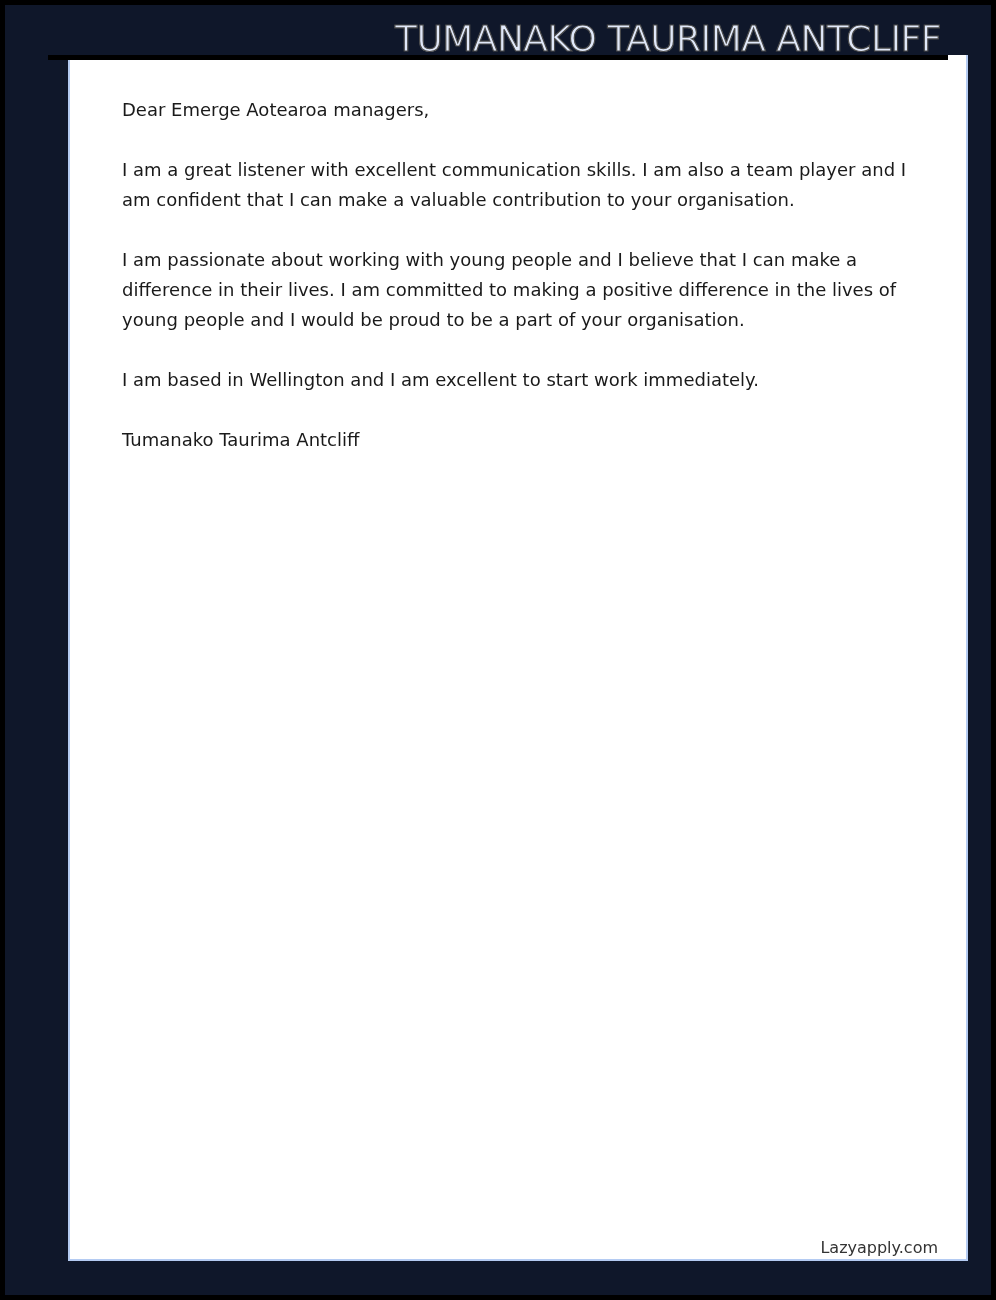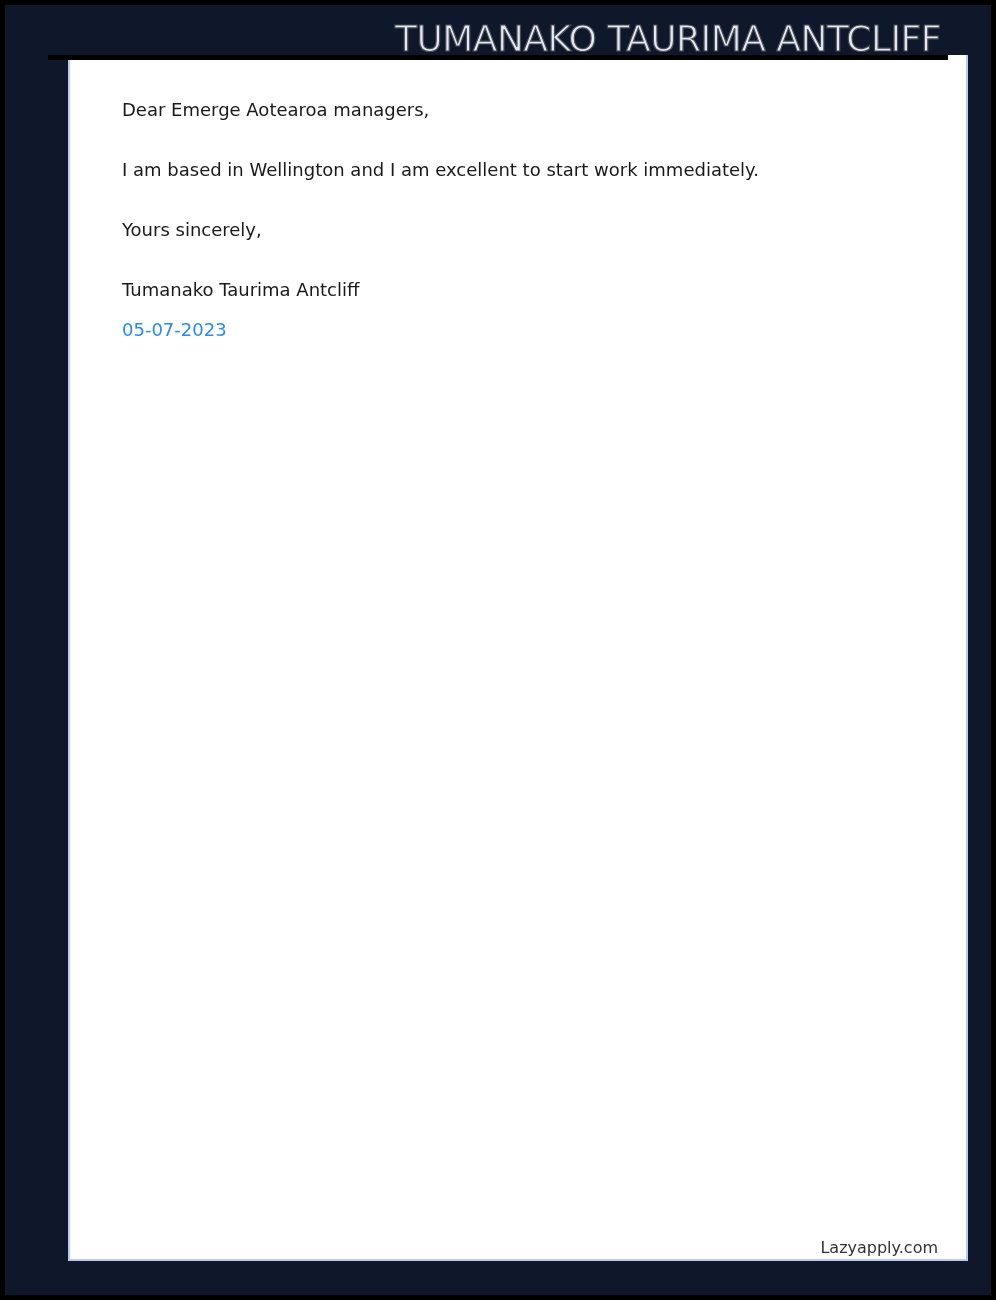--- a/index.html
+++ b/index.html
@@ -61,21 +61,21 @@
   }
 </style>
 </head>
 <body>
 
 <div class="page">
   <div class="header-name">TUMANAKO TAURIMA ANTCLIFF</div>
   <div class="paper">
     <div class="letter">
       <p>Dear Emerge Aotearoa managers,</p>
+      <p>I am a great listener with excellent communication skills. I am also a team player and I am confident that I can make a valuable contribution to your organisation.</p>
+      <p>I am passionate about working with young people and I believe that I can make a difference in their lives. I am committed to making a positive difference in the lives of young people and I would be proud to be a part of your organisation.</p>
       <p>I am based in Wellington and I am excellent to start work immediately.</p>
-      <p>Yours sincerely,</p>
       <p class="sig">Tumanako Taurima Antcliff</p>
-      <p class="date">05-07-2023</p>
     </div>
     <div class="footer-brand">Lazyapply.com</div>
   </div>
   <div class="top-bar"></div>
 </div>
 
 </body></html>

